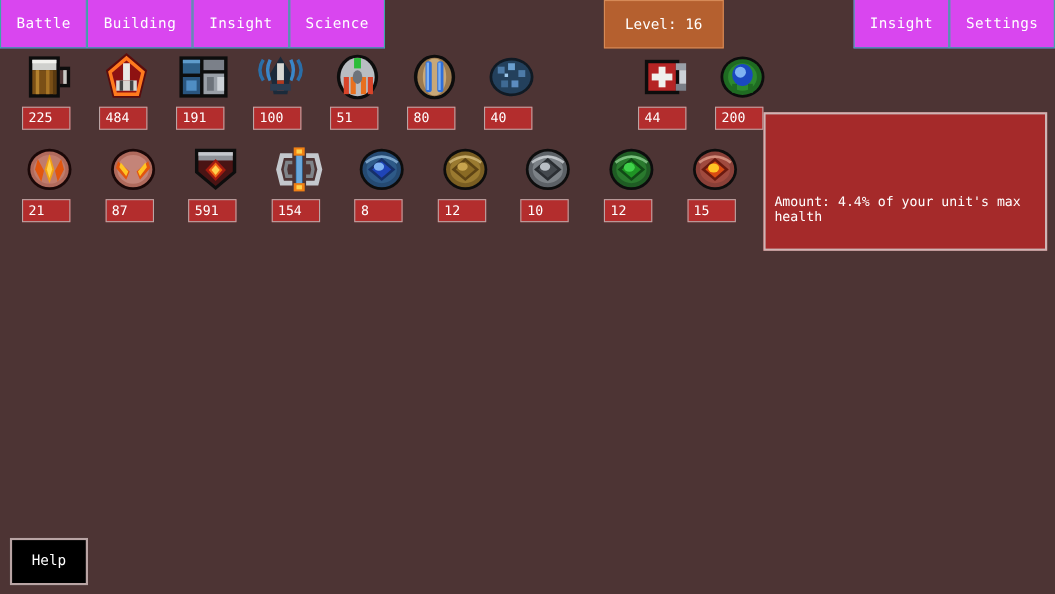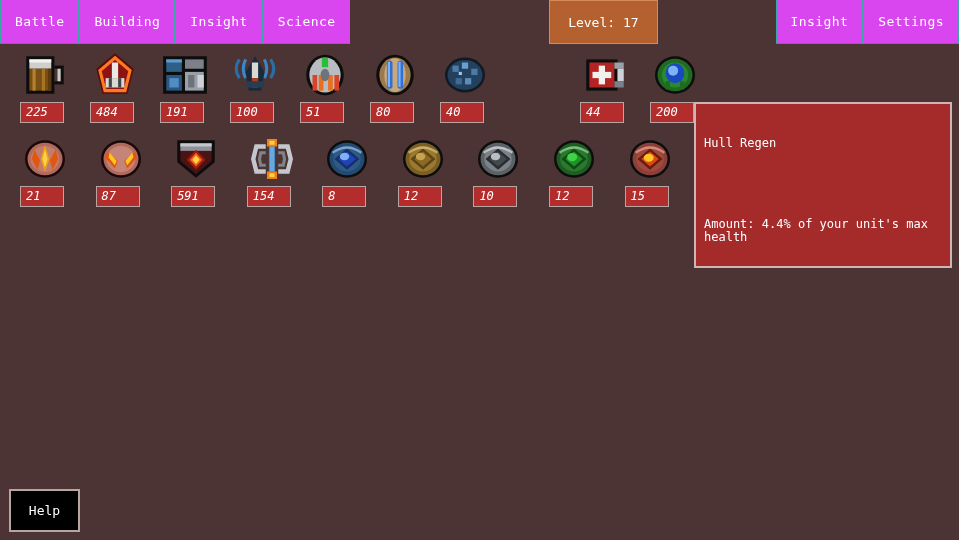--- a/index.html
+++ b/index.html
@@ -61,23 +61,22 @@
   }
 
   
   #item-area {
     position: absolute;
     left: 0; top: 44px;
     width: 680px;
   }
   .item-row {
     display: flex;
-    align-items: center;
+    align-items: flex-start;
     height: 84px;
-    font-style: italic;
   }
   .item-cell {
     width: 60px;
     margin-left: 20px;
     display: flex;
     flex-direction: column;
     align-items: flex-start;
   }
   .item-cell.empty { visibility: hidden; }
   .item-icon {
@@ -150,21 +149,21 @@
       <span>Building</span>
     </div>
   <div class="nav-tab">
       <span>Insight</span>
     </div>
   <div class="nav-tab">
       <span>Science</span>
     </div>
   <div class="nav-spacer"></div>
   <div id="level-badge">
-      <span>Level: 17</span>
+      <span>Level: 16</span>
     </div>
   <div class="nav-spacer-small"></div>
   <div class="nav-tab">
       <span>Insight</span>
     </div>
   <div class="nav-tab">
       <span>Settings</span>
     </div>
 </div>
 
@@ -423,20 +422,19 @@
         <ellipse cx="7.6" cy="7.6" rx="1.6" ry="1.3" fill="#ffc424"></ellipse>
         <path d="M3.4 6 Q8 2.6 12.6 6" stroke="#e8a894" stroke-width="0.8" fill="none" opacity="0.7"></path>
       </svg>
       <div class="item-value">15</div>
     </div>
 
   </div>
 </div>
 
 <div id="tooltip">
-  <div class="tt-title">Hull Regen</div>
   <div class="tt-gap"></div>
   <div class="tt-amount">Amount: 4.4% of your unit's max health</div>
 </div>
 
 <div id="help-button">
   <span>Help</span>
 </div>
 
 </body></html>

